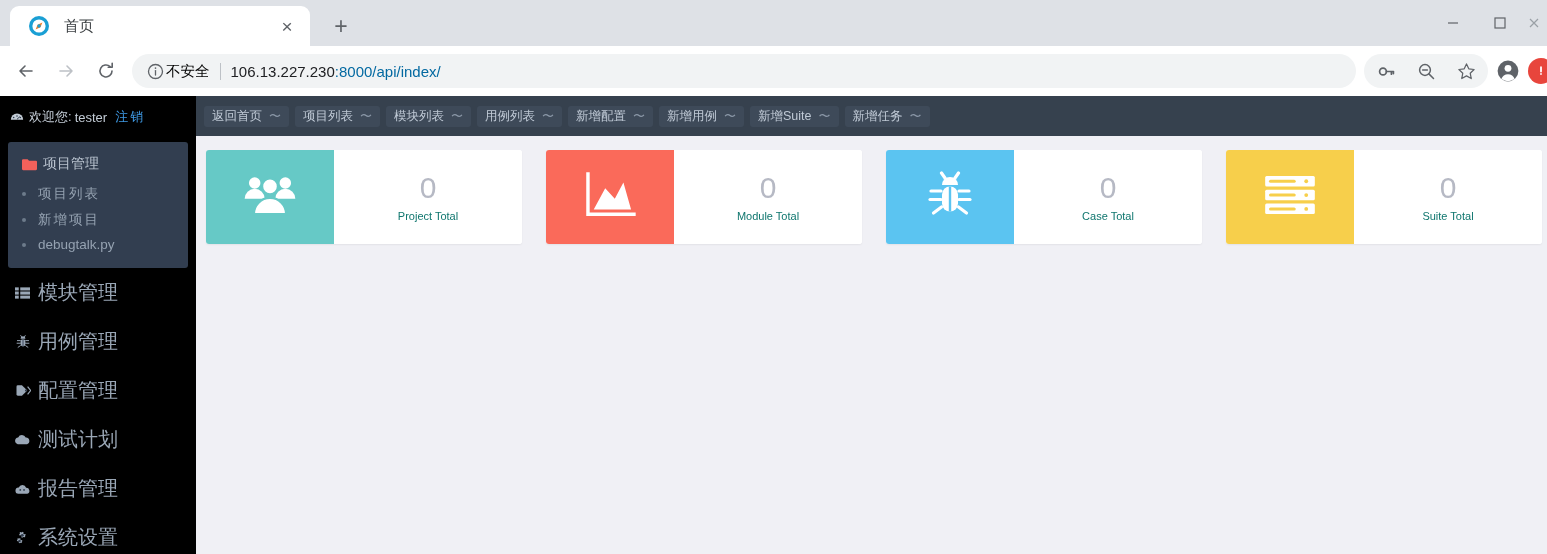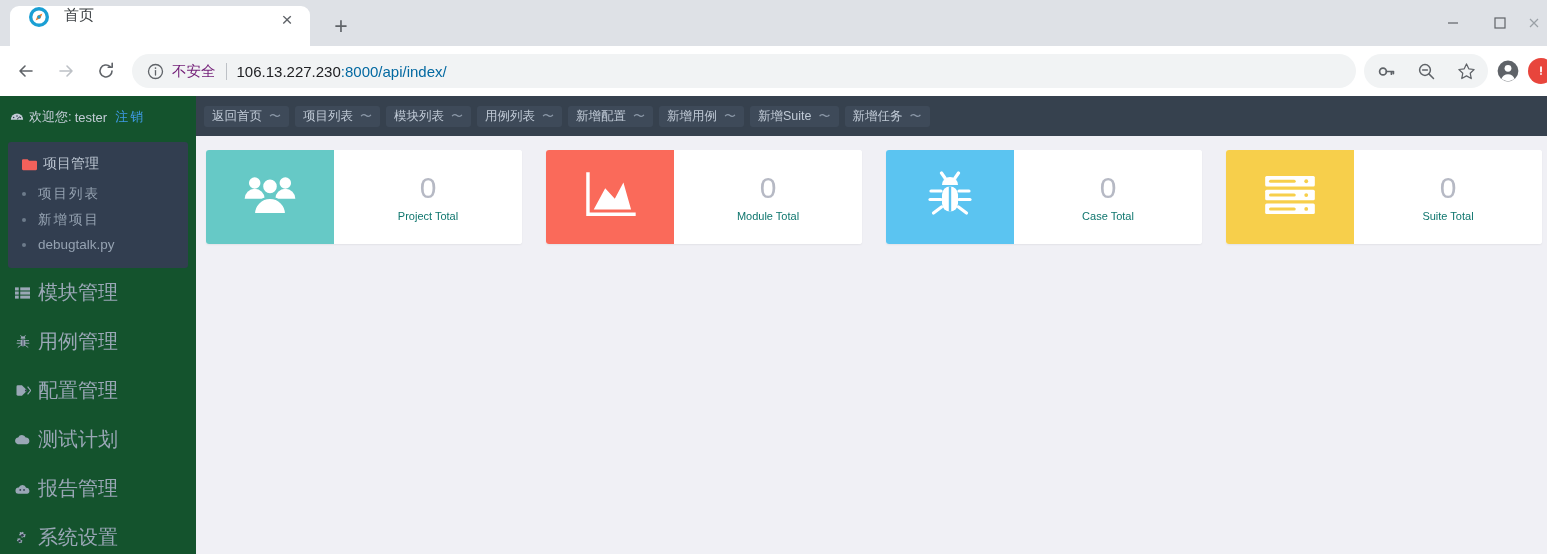--- a/index.html
+++ b/index.html
@@ -11,21 +11,21 @@
 
   
   .browser { width:1547px; height:554px; display:flex; flex-direction:column; }
 
   .tabstrip {
     height:46px; background:#dee1e6; position:relative; flex:none;
     display:flex; align-items:flex-end;
   }
   .tab {
     margin-left:10px; width:300px; height:40px; background:#fff;
-    border-radius:9px 9px 0 0; display:flex; align-items:flex-start;
+    border-radius:9px 9px 0 0; display:flex; align-items:center;
     padding:0 10px 0 18px; position:relative;
   }
   .tab-favicon { width:22px; height:22px; flex:none; position:relative; }
   .tab-title {
     flex:1; margin-left:14px; font-size:15px; color:#3c4043;
     white-space:nowrap; overflow:hidden; text-overflow:ellipsis;
   }
   .tab-close {
     width:26px; height:26px; flex:none; display:flex;
     align-items:center; justify-content:center;
@@ -54,42 +54,42 @@
     justify-content:center; color:#5f6368; flex:none;
   }
   .tb-icon.disabled { color:#bdc1c6; }
   .omnibox {
     flex:1; height:34px; background:#f1f3f4; border-radius:18px;
     display:flex; align-items:center; padding:0 12px; margin:0 8px 0 6px;
     min-width:0;
   }
   .omni-info { width:22px; height:22px; flex:none; color:#5f6368;
     display:flex; align-items:center; justify-content:center; }
-  .omni-warn { font-size:14.5px; color:#701a75; margin-left:6px; white-space:nowrap; }
+  .omni-warn { font-size:14.5px; color:#000000; white-space:nowrap; }
   .omni-sep { width:1px; height:17px; background:#bdc1c6; margin:0 10px; flex:none; }
   .omni-url { font-size:15px; color:#202124; white-space:nowrap;
     overflow:hidden; text-overflow:ellipsis; }
   .omni-url .dim { color:#0369a1; }
   .tb-right { display:flex; align-items:center; flex:none; }
   .tb-pill { display:flex; align-items:center; background:#f1f3f4;
     border-radius:18px; height:34px; padding:0 2px; }
   .avatar-ic { width:40px; height:40px; display:flex; align-items:center;
     justify-content:center; }
   .ext-red {
     width:26px; height:26px; border-radius:50%; background:#e8453c;
     margin-right:-13px; display:flex; align-items:center;
     justify-content:center; color:#fff; font-size:15px; font-weight:bold;
   }
 
   
   .page { flex:1; display:flex; min-height:0; background:#f0f0f5; }
 
   
   .sidebar {
-    width:196px; background:#14532d; flex:none; color:#9aa7b6;
+    width:196px; background:#000000; flex:none; color:#9aa7b6;
     overflow:hidden; position:relative;
   }
   .welcome {
     padding:12px 0 10px 10px; font-size:13px; color:#c3ccd6;
     display:flex; align-items:center; white-space:nowrap;
   }
   .welcome .wi { margin-right:5px; display:flex; align-items:center; color:#c3ccd6; }
   .welcome .uname { margin-left:3px; }
   .welcome .logout { color:#3f9ae5; margin-left:8px; letter-spacing:2px; }
 

